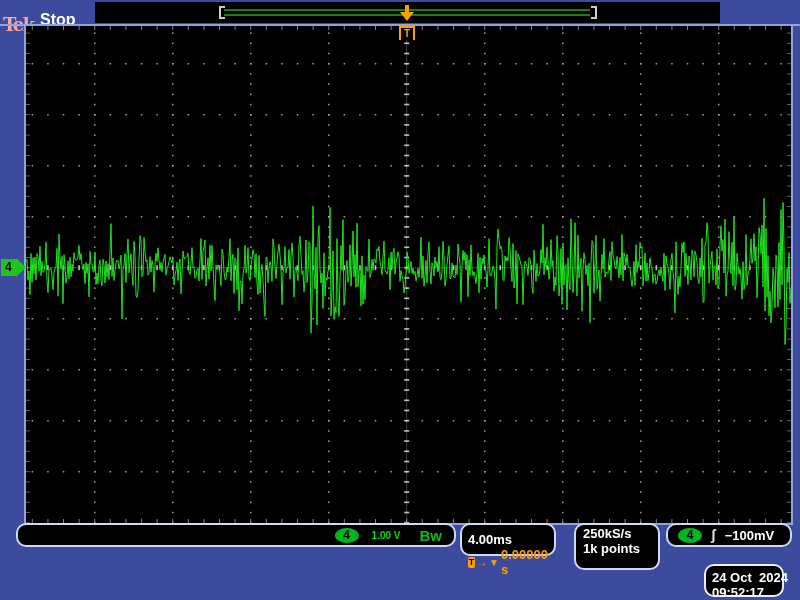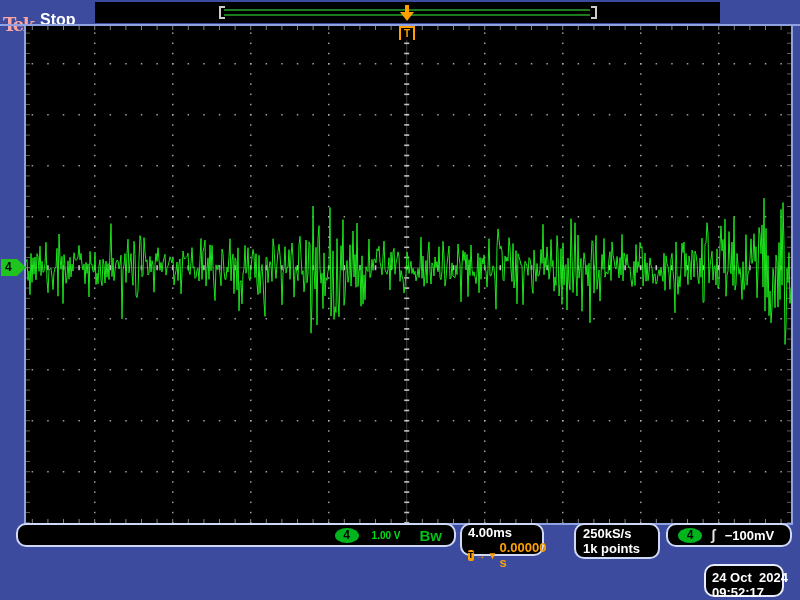--- a/index.html
+++ b/index.html
@@ -63,32 +63,32 @@
   .box-channel { left:16px; top:523px; width:440px; height:24px;
     display:flex; align-items:center; justify-content:flex-end; gap:13px; padding-right:12px; }
   .badge {
     display:inline-block; width:24px; height:15px; line-height:15px;
     background:#00b41e; color:#000; border-radius:50%;
     text-align:center; font-size:12px; font-weight:bold;
   }
   .ch-scale { color:#00e018; font-size:10px; }
   .bw-ind { color:#00c018; font-size:15px; margin-left:6px; }
 
-  .box-horiz { left:460px; top:523px; width:84px; height:33px; padding:1px 6px; }
+  .box-horiz { left:460px; top:523px; width:96px; height:33px; padding:8px 6px; }
   .box-horiz .l1 { color:#fff; font-size:13px; line-height:14px; }
   .box-horiz .l2 { display:flex; align-items:center; gap:2px; line-height:15px; }
   .t-icon {
     display:inline-block; width:11px; height:11px; line-height:11px;
     background:#ffa000; color:#000; font-size:9px; font-weight:bold;
     text-align:center; border-radius:2px;
   }
   .orange { color:#ffa000; }
   .sm { font-size:10px; }
 
-  .box-record { left:574px; top:523px; width:86px; height:36px; padding:1px 7px; }
+  .box-record { left:574px; top:523px; width:86px; height:47px; padding:1px 7px; }
   .box-record div { line-height:15px; }
 
   .box-trigger { left:666px; top:523px; width:126px; height:24px;
     display:flex; align-items:center; gap:9px; padding:0 10px; }
   .slope-icon { color:#e8e8e8; font-size:14px; font-weight:bold; }
 
   .box-clock { left:704px; top:564px; width:80px; height:33px; padding:4px 6px; border-color:#e8ecff; }
   .box-clock div { line-height:15px; white-space:pre; }
 </style>
 </head>

